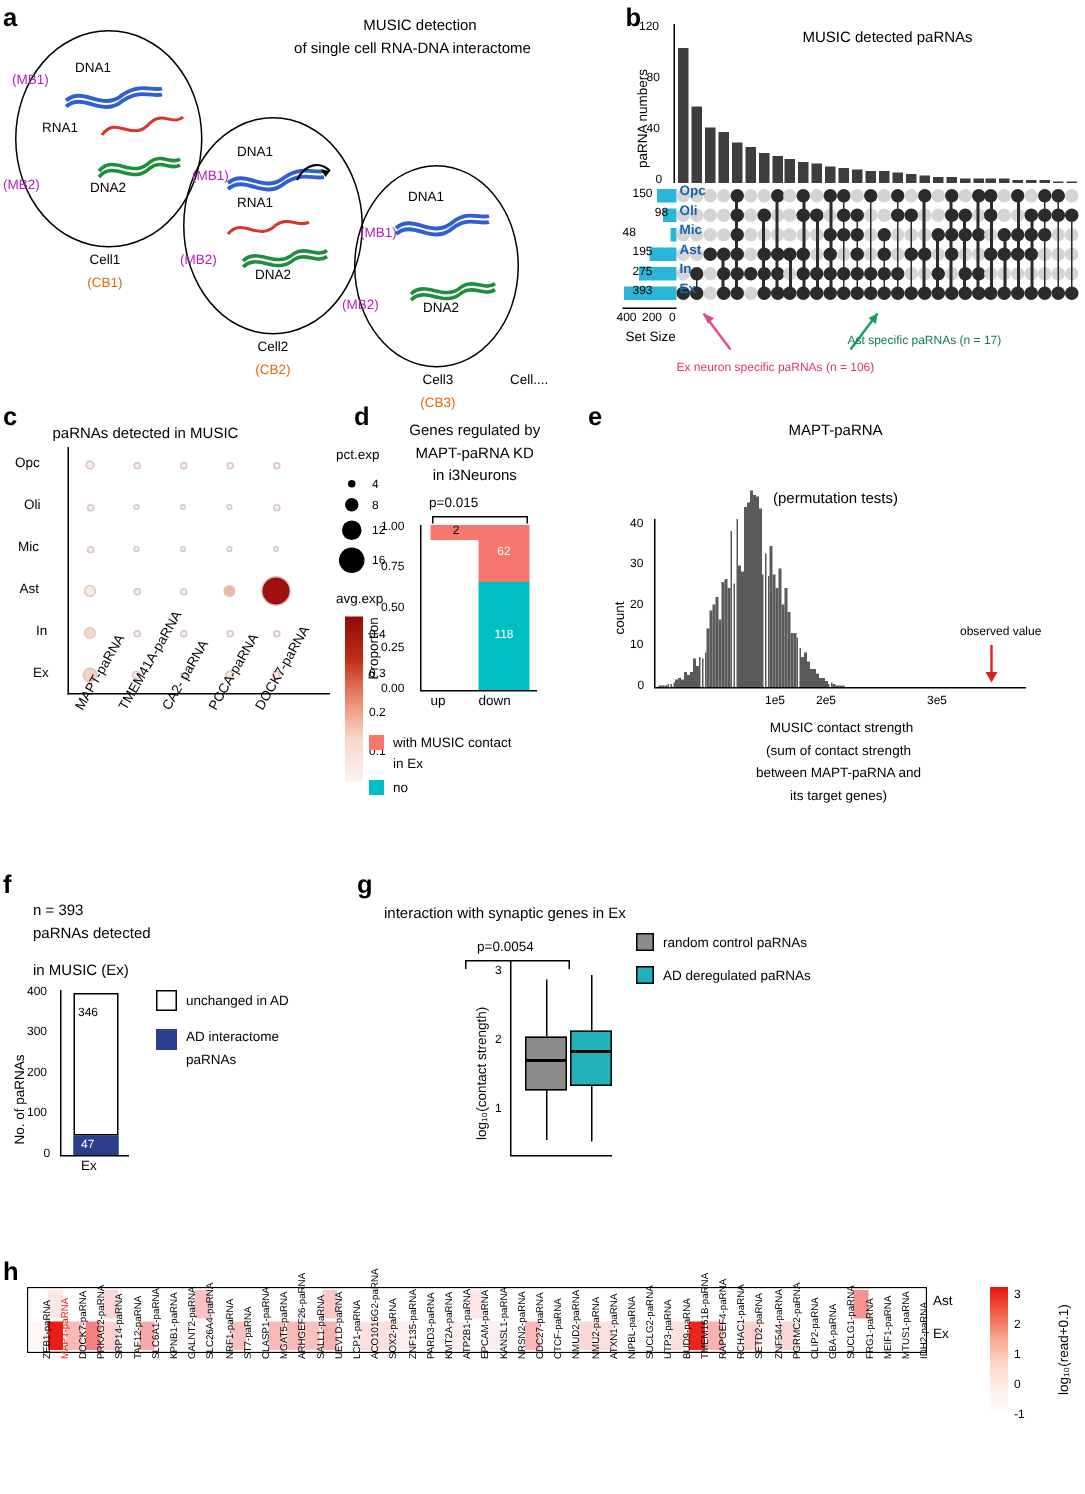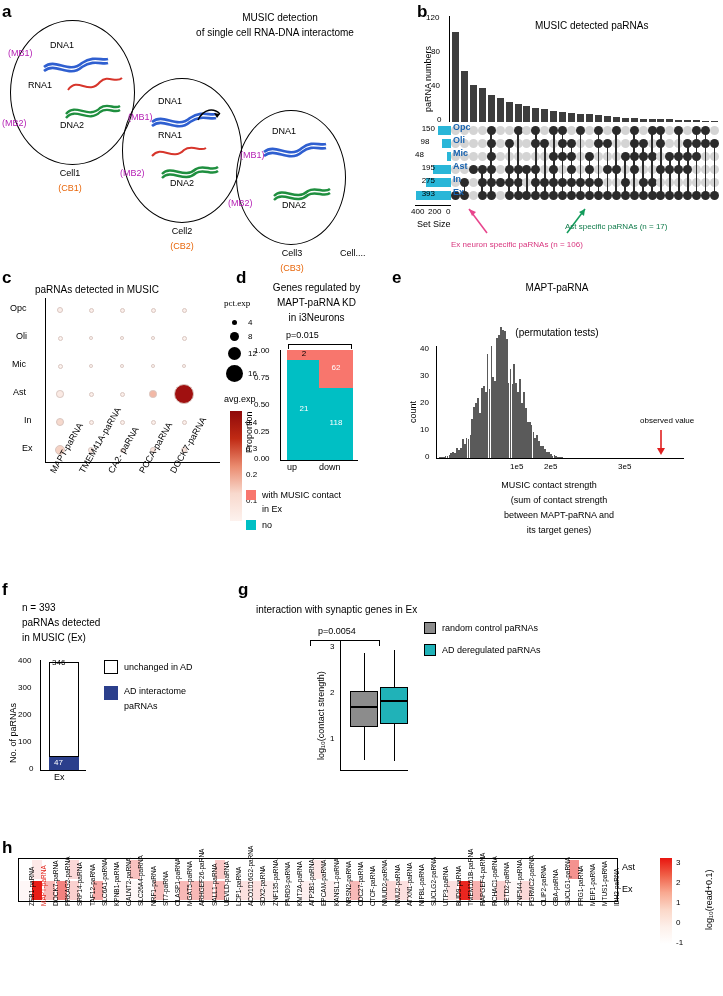--- a/index.html
+++ b/index.html
@@ -389,21 +389,21 @@
   <div class="abs" id="b-setsize" style="left:0px; top:124px; width:36px; height:80px;">
       <div class="setbar" style="left: 22.5px; top: 2px; width: 13.5px;"></div>
       <div class="setbar" style="left: 27.18px; top: 15px; width: 8.82px;"></div>
       <div class="setbar" style="left: 31.68px; top: 28px; width: 4.32px;"></div>
       <div class="setbar" style="left: 18.45px; top: 41px; width: 17.55px;"></div>
       <div class="setbar" style="left: 11.25px; top: 54px; width: 24.75px;"></div>
       <div class="setbar" style="left: 0.63px; top: 67px; width: 35.37px;"></div>
     </div>
 
   <div class="abs tiny" style="left:0px; top:124px; width:20px; text-align:right;">150</div>
-  <div class="abs tiny" style="left:0px; top:137px; width:20px; text-align:center;">98</div>
+  <div class="abs tiny" style="left:16px; top:137px; width:20px; text-align:center;">98</div>
   <div class="abs tiny" style="left:0px; top:150px; width:20px; text-align:left;">48</div>
   <div class="abs tiny" style="left:0px; top:163px; width:20px; text-align:right;">195</div>
   <div class="abs tiny" style="left:0px; top:176px; width:20px; text-align:right;">275</div>
   <div class="abs tiny" style="left:0px; top:189px; width:20px; text-align:right;">393</div>
 
   <div class="abs sm" style="left:38px; top:122px; color:#1763b0; font-weight:bold;">Opc</div>
   <div class="abs sm" style="left:38px; top:135px; color:#1763b0; font-weight:bold;">Oli</div>
   <div class="abs sm" style="left:38px; top:148px; color:#1763b0; font-weight:bold;">Mic</div>
   <div class="abs sm" style="left:38px; top:161px; color:#1763b0; font-weight:bold;">Ast</div>
   <div class="abs sm" style="left:38px; top:174px; color:#1763b0; font-weight:bold;">In</div>
@@ -470,21 +470,21 @@
       <div class="dot" style="width: 6.25px; height: 6.25px; left: 103.875px; top: 148.875px; background: rgb(249, 228, 220); border: 0.5px solid rgb(217, 198, 192);"></div>
       <div class="dot" style="width: 6.25px; height: 6.25px; left: 134.875px; top: 148.875px; background: rgb(249, 228, 220); border: 0.5px solid rgb(217, 198, 192);"></div>
     </div>
 
   <div class="abs sm rot45" style="left:48px; top:202px;">MAPT-paRNA</div>
   <div class="abs sm rot45" style="left:77px; top:202px;">TMEM41A-paRNA</div>
   <div class="abs sm rot45" style="left:106px; top:202px;">CA2- paRNA</div>
   <div class="abs sm rot45" style="left:137px; top:202px;">PCCA-paRNA</div>
   <div class="abs sm rot45" style="left:168px; top:202px;">DOCK7-paRNA</div>
 
-  <div class="abs sm" style="left:224px; top:30px;font-family:Liberation Serif, serif;">pct.exp</div>
+  <div class="abs sm" style="left:224px; top:30px;">pct.exp</div>
   <div class="abs" style="left:232px; top:52px; width:5px; height:5px; border-radius:50%; background:#000;"></div>
   <div class="abs tiny" style="left:248px; top:50px;">4</div>
   <div class="abs" style="left:230px; top:64px; width:9px; height:9px; border-radius:50%; background:#000;"></div>
   <div class="abs tiny" style="left:248px; top:64px;">8</div>
   <div class="abs" style="left:228px; top:79px; width:13px; height:13px; border-radius:50%; background:#000;"></div>
   <div class="abs tiny" style="left:248px; top:81px;">12</div>
   <div class="abs" style="left:226px; top:97px; width:17px; height:17px; border-radius:50%; background:#000;"></div>
   <div class="abs tiny" style="left:248px; top:101px;">16</div>
 
   <div class="abs sm" style="left:224px; top:126px;">avg.exp</div>
@@ -508,23 +508,20 @@
   <div class="abs tiny" style="left:18px; top:105px;">0.75</div>
   <div class="abs tiny" style="left:18px; top:132px;">0.50</div>
   <div class="abs tiny" style="left:18px; top:159px;">0.25</div>
   <div class="abs tiny" style="left:18px; top:186px;">0.00</div>
   <div class="axis-line" style="left:44px; top:82px; width:1px; height:110px;"></div>
   <div class="axis-line" style="left:44px; top:192px; width:78px; height:1px;"></div>
 
   <div class="abs" id="d-bars" style="left:45px; top:82px; width:78px; height:110px;">
       <div class="stack" style="left: 6px; top: 0px; height: 9.56522px; background: rgb(248, 118, 109); position: absolute;">
         <div style="position: absolute; width: 100%; text-align: center; top: -1px; font-size: 8px; color: rgb(0, 0, 0);">2</div>
-      </div>
-      <div class="stack" style="left: 6px; top: 9.56522px; height: 100.435px; background: rgb(0, 191, 196); position: absolute;">
-        <div style="position: absolute; width: 100%; text-align: center; top: 44.7174px; font-size: 8px; color: rgb(255, 255, 255);">21</div>
       </div>
       <div class="stack" style="left: 38px; top: 0px; height: 37.8889px; background: rgb(248, 118, 109); position: absolute;">
         <div style="position: absolute; width: 100%; text-align: center; top: 13.4444px; font-size: 8px; color: rgb(255, 255, 255);">62</div>
       </div>
       <div class="stack" style="left: 38px; top: 37.8889px; height: 72.1111px; background: rgb(0, 191, 196); position: absolute;">
         <div style="position: absolute; width: 100%; text-align: center; top: 30.5556px; font-size: 8px; color: rgb(255, 255, 255);">118</div>
       </div>
     </div>
   <div class="abs sm" style="left:51px; top:194px;">up</div>
   <div class="abs sm" style="left:83px; top:194px;">down</div>
@@ -621,44 +618,44 @@
   <div class="abs tiny" style="left:78px; top:194px;margin-left:40px;">1e5</div>
   <div class="abs tiny" style="left:152px; top:194px;">2e5</div>
   <div class="abs tiny" style="left:226px; top:194px;">3e5</div>
 
   <svg class="abs" style="left:256px; top:160px;" width="26" height="30">
     <path d="M13 2 L 13 24" stroke="#e02020" stroke-width="1.6" fill="none"></path>
     <path d="M13 27 l -4 -7 l 8 0 z" fill="#e02020"></path>
   </svg>
   <div class="abs tiny" style="left:248px; top:148px;">observed value</div>
 
-  <div class="abs sm ctext" style="left:12px; top:212px; width:290px;">MUSIC contact strength</div>
+  <div class="abs sm ctext" style="left:24px; top:212px; width:290px;">MUSIC contact strength</div>
   <div class="abs sm ctext" style="left:22px; top:227px; width:290px;">(sum of contact strength</div>
   <div class="abs sm ctext" style="left:22px; top:242px; width:290px;">between MAPT-paRNA and</div>
   <div class="abs sm ctext" style="left:22px; top:257px; width:290px;">its target genes)</div>
 </div>
 
 <div id="panel-f">
   <div class="panel-letter" style="left:2px; top:2px;">f</div>
   <div class="abs md" style="left:22px; top:24px;">n = 393</div>
   <div class="abs md" style="left:22px; top:39px;">paRNAs detected</div>
-  <div class="abs md" style="left:22px; top:54px;">in MUSIC (Ex)</div>
+  <div class="abs md" style="left:22px; top:64px;">in MUSIC (Ex)</div>
 
   <div class="abs sm rot90" style="left:8px; top:185px;">No. of paRNAs</div>
   <div class="abs tiny" style="left:18px; top:78px;">400</div>
   <div class="abs tiny" style="left:18px; top:105px;">300</div>
   <div class="abs tiny" style="left:18px; top:132px;">200</div>
   <div class="abs tiny" style="left:18px; top:159px;">100</div>
   <div class="abs tiny" style="left:29px; top:186px;">0</div>
   <div class="axis-line" style="left:40px; top:82px; width:1px; height:110px;"></div>
   <div class="axis-line" style="left:40px; top:192px; width:46px; height:1px;"></div>
 
   <div class="abs" style="left:49px; top:84px; width:30px; height:95px; background:#ffffff; border:1px solid #000;"></div>
   <div class="abs" style="left:49px; top:179px; width:30px; height:13px; background:#2b3f8c; border:1px solid #2b3f8c;"></div>
-  <div class="abs tiny" style="left:52px; top:80px;">346</div>
+  <div class="abs tiny" style="left:52px; top:92px;">346</div>
   <div class="abs tiny" style="left:54px; top:180px; color:#fff;">47</div>
   <div class="abs sm" style="left:54px; top:194px;">Ex</div>
 
   <div class="abs" style="left:104px; top:82px; width:14px; height:14px; background:#fff; border:1px solid #000;"></div>
   <div class="abs sm" style="left:124px; top:84px;">unchanged in AD</div>
   <div class="abs" style="left:104px; top:108px; width:14px; height:14px; background:#2b3f8c;"></div>
   <div class="abs sm" style="left:124px; top:108px;">AD interactome</div>
   <div class="abs sm" style="left:124px; top:123px;">paRNAs</div>
 </div>
 

